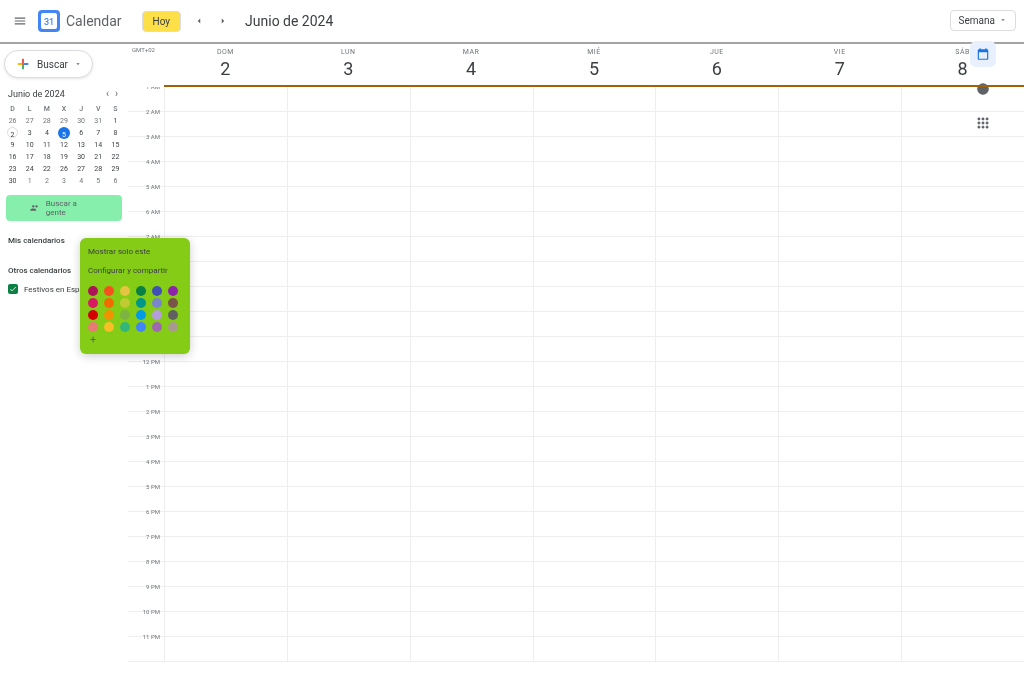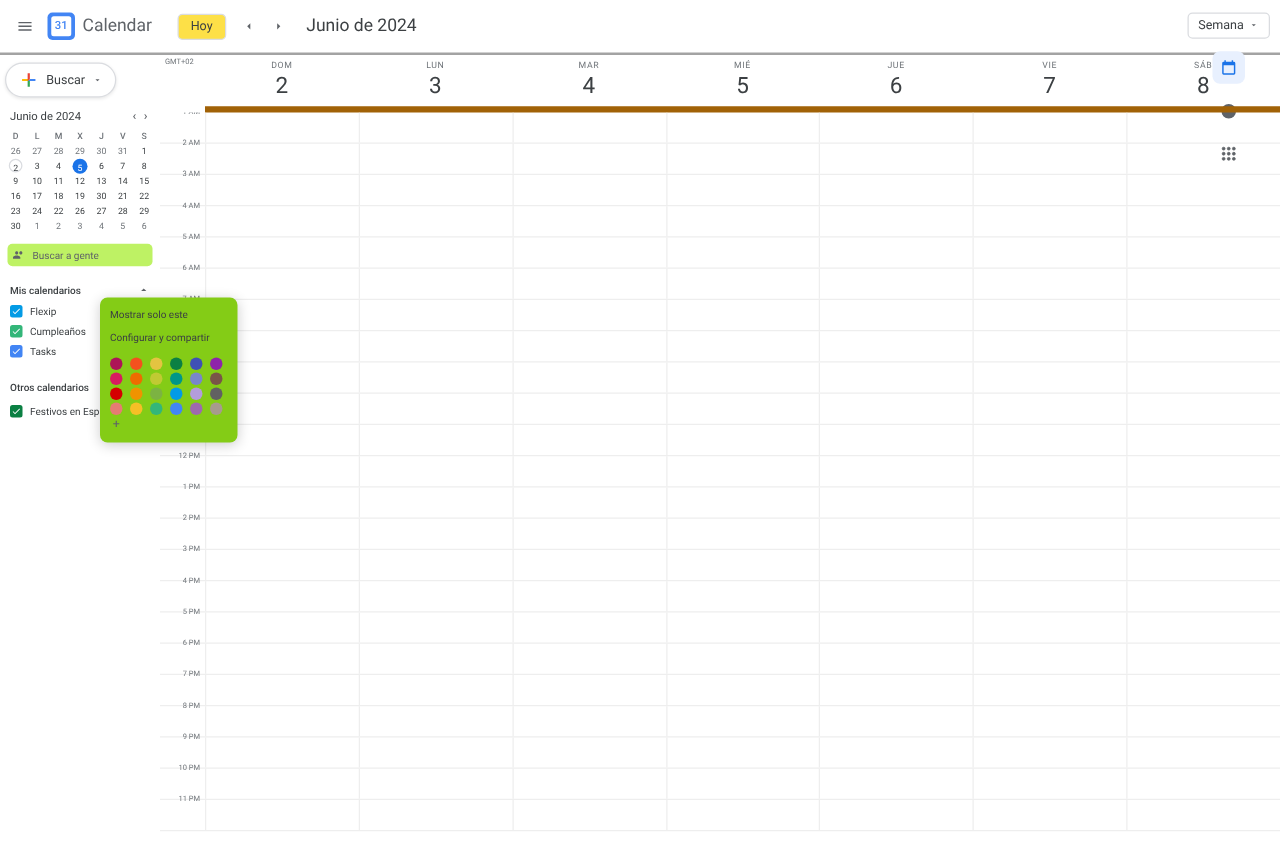--- a/index.html
+++ b/index.html
@@ -35,38 +35,38 @@
 .mini-header { display: flex; align-items: center; justify-content: space-between; padding: 0 4px; margin-bottom: 4px; }
 .mini-month { font-size: 9px; color: #3c4043; }
 .mini-nav { display: flex; gap: 2px; }
 .mini-nav span { cursor: pointer; font-size: 10px; color: #5f6368; padding: 0 2px; }
 .mini-cal { display: grid; grid-template-columns: repeat(7, 1fr); gap: 0; font-size: 7px; text-align: center; }
 .mini-cal div { padding: 2px 0; color: #70757a; }
 .mini-cal .hd { color: #70757a; font-weight: 500; }
 .mini-cal .cm { color: #3c4043; }
 .mini-cal .today { background: #1a73e8; color: #fff; border-radius: 50%; width: 12px; height: 12px; margin: 0 auto; line-height: 12px; }
 .mini-cal .outline { border: 1px solid #dadce0; border-radius: 50%; width: 11px; height: 11px; margin: 0 auto; line-height: 11px; }
-.search-people { display: flex; align-items: center; gap: 6px; background: #bef264; border-radius: 4px; padding: 4px 4px; margin: 8px 2px; font-size: 8px; color: #5f6368; }
+.search-people { display: flex; align-items: center; gap: 6px; background: #86efac; border-radius: 4px; padding: 4px 24px; margin: 8px 2px; font-size: 8px; color: #5f6368; }
 .search-people svg { width: 10px; height: 10px; fill: #5f6368; }
 .cal-section { margin-top: 10px; }
 .cal-section-title { font-size: 8px; color: #3c4043; font-weight: 500; padding: 4px; display: flex; justify-content: space-between; align-items: center; }
 .cal-item { display: flex; align-items: center; gap: 6px; padding: 3px 4px; font-size: 8px; position: relative; }
 .cal-checkbox { width: 10px; height: 10px; border-radius: 2px; display: flex; align-items: center; justify-content: center; }
 .cal-checkbox svg { width: 8px; height: 8px; fill: #fff; }
 
 
 .context-menu { position: absolute; left: 80px; top: 194px; width: 110px; background: #84cc16; border-radius: 6px; box-shadow: 0 2px 10px rgba(0,0,0,0.2); z-index: 100; padding: 4px 0; }
 .context-menu-item { padding: 5px 8px; font-size: 8px; color: #3c4043; cursor: pointer; }
 .color-grid { display: grid; grid-template-columns: repeat(6, 1fr); gap: 2px; padding: 6px 8px; }
 .color-dot { width: 10px; height: 10px; border-radius: 50%; cursor: pointer; }
 .color-plus { width: 10px; height: 10px; display: flex; align-items: center; justify-content: center; font-size: 10px; color: #5f6368; }
 
 
 .main { flex: 1; display: flex; flex-direction: column; overflow: hidden; }
-.week-header { display: flex; border-bottom: 5px solid #a16207; padding-left: 36px; }
+.week-header { display: flex; border-bottom: 2px solid #a16207; padding-left: 36px; }
 .day-header { flex: 1; text-align: center; padding: 4px 0 6px; }
 .day-name { font-size: 7px; color: #70757a; text-transform: uppercase; letter-spacing: 0.5px; }
 .day-num { font-size: 18px; color: #3c4043; margin-top: 2px; }
 .week-grid { flex: 1; overflow-y: auto; position: relative; }
 .time-row { display: flex; height: 25px; border-bottom: 1px solid #eee; }
 .time-label { width: 36px; font-size: 6px; color: #70757a; text-align: right; padding-right: 4px; position: relative; top: -4px; flex-shrink: 0; }
 .time-cell { flex: 1; border-left: 1px solid #eee; }
 .gmt-label { font-size: 6px; color: #70757a; padding: 2px 4px; width: 36px; }
 </style>
 </head>
@@ -228,46 +228,20 @@
       <span>Buscar a gente</span>
     </div>
 
     <div class="cal-section">
       <div class="cal-section-title">
         <span>Mis calendarios</span>
         <svg width="10" height="10" viewBox="0 0 24 24">
             <path d="M7 14l5-5 5 5z" fill="#5f6368"></path>
           </svg>
       </div>
-      <div id="my-cals">
-          <div class="cal-item">
-            <div class="cal-checkbox" style="background: rgb(3, 155, 229);">
-              <svg viewBox="0 0 24 24">
-                <path d="M9 16.17L4.83 12l-1.42 1.41L9 19 21 7l-1.41-1.41z"></path>
-              </svg>
-            </div>
-            <span>Flexip</span>
-          </div>
-          <div class="cal-item">
-            <div class="cal-checkbox" style="background: rgb(51, 182, 121);">
-              <svg viewBox="0 0 24 24">
-                <path d="M9 16.17L4.83 12l-1.42 1.41L9 19 21 7l-1.41-1.41z"></path>
-              </svg>
-            </div>
-            <span>Cumpleaños</span>
-          </div>
-          <div class="cal-item">
-            <div class="cal-checkbox" style="background: rgb(66, 133, 244);">
-              <svg viewBox="0 0 24 24">
-                <path d="M9 16.17L4.83 12l-1.42 1.41L9 19 21 7l-1.41-1.41z"></path>
-              </svg>
-            </div>
-            <span>Tasks</span>
-          </div>
-        </div>
     </div>
 
     <div class="cal-section">
       <div class="cal-section-title">
         <span>Otros calendarios</span>
         <span style="font-size:12px;color:#5f6368;">+</span>
       </div>
       <div id="other-cals">
           <div class="cal-item">
             <div class="cal-checkbox" style="background: rgb(11, 128, 67);">

